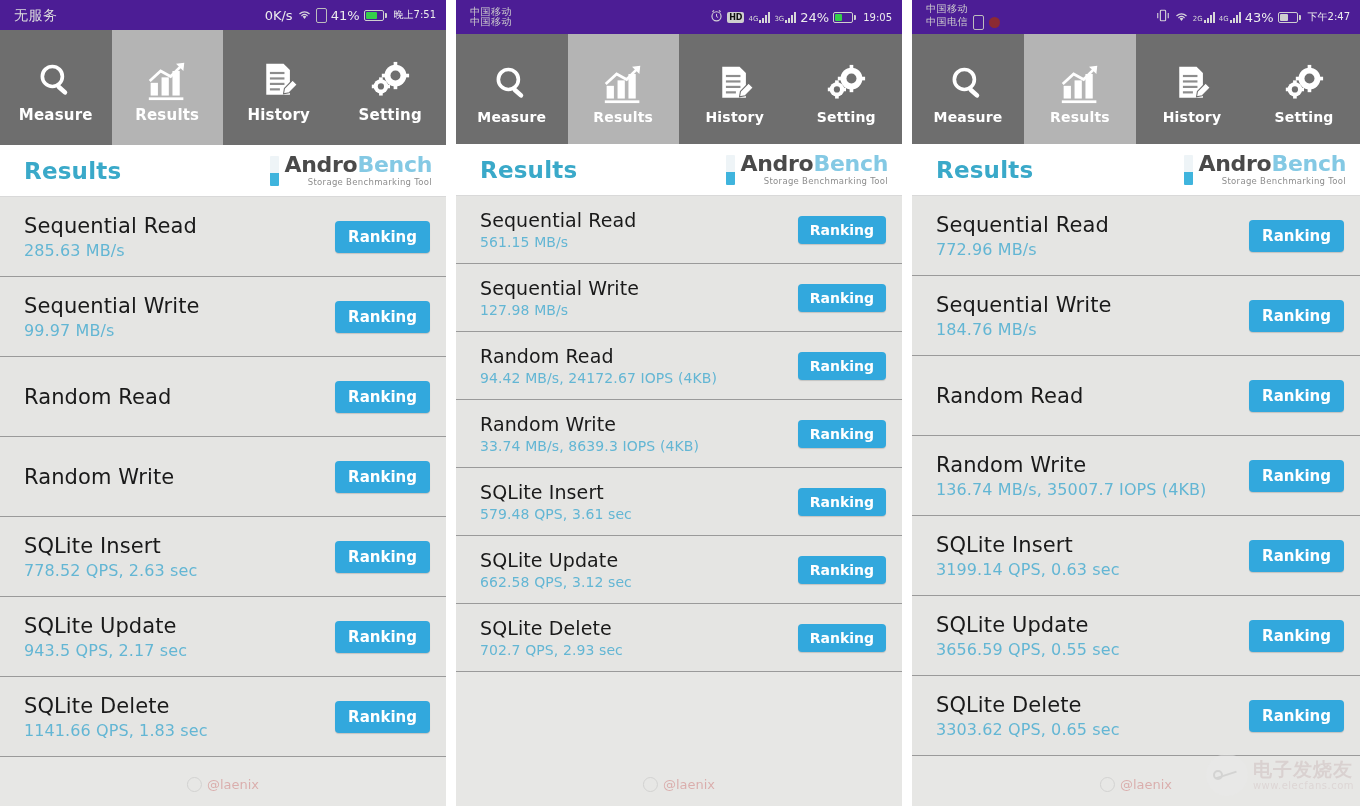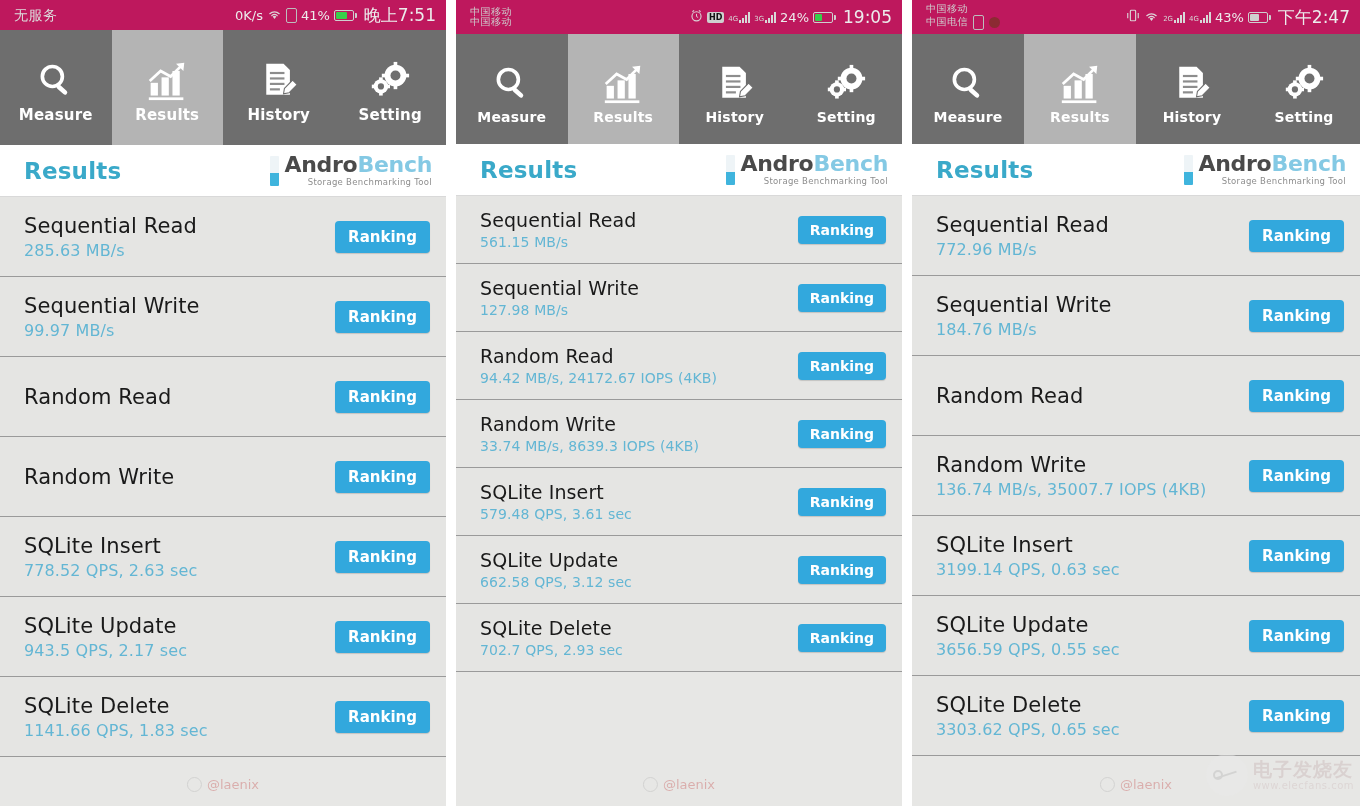--- a/index.html
+++ b/index.html
@@ -8,33 +8,33 @@
   .stage{position:relative;width:1360px;height:806px;background:#ffffff;display:flex;}
 
   .panel{position:relative;background:#ffffff;height:806px;overflow:hidden;
          box-sizing:border-box;display:flex;flex-direction:column;}
   .panel.p1{width:447px;}
   .gap{width:10px;height:806px;background:#ffffff;flex:0 0 10px;}
   .panel.p2{width:447px;}
   .panel.p3{width:449px;}
 
   
-  .statusbar{position:relative;height:30px;background:#be185d;color:#e8e8e8;
+  .statusbar{position:relative;height:30px;background:#4c1d95;color:#e8e8e8;
              display:flex;align-items:center;justify-content:space-between;
              padding:0 10px 0 14px;box-sizing:border-box;flex:0 0 30px;}
   .panel.p2 .statusbar,.panel.p3 .statusbar{height:34px;flex:0 0 34px;}
   .sb-left{display:flex;flex-direction:column;justify-content:center;line-height:1.05;}
   .sb-carrier{font-size:14px;letter-spacing:.5px;color:#dcdcdc;}
   .panel.p2 .sb-carrier,.panel.p3 .sb-carrier{font-size:10px;color:#cfcfcf;}
   .sb-left-row{display:flex;align-items:center;gap:5px;}
   .sb-right{display:flex;align-items:center;gap:4px;font-size:13px;color:#ececec;white-space:nowrap;margin-left:6px;}
   .panel.p2 .sb-right,.panel.p3 .sb-right{font-size:12px;}
   .sb-icn{display:inline-block;opacity:.95;}
   .sb-pct{font-size:13px;}
-  .sb-time{font-size:17px;margin-left:3px;}
+  .sb-time{font-size:10px;margin-left:3px;}
   .batt{display:inline-flex;align-items:center;}
   .batt-body{width:20px;height:11px;border:1.5px solid #cfcfcf;border-radius:2px;
              position:relative;display:flex;align-items:center;padding:1px;box-sizing:border-box;}
   .batt-fill{height:100%;background:#35d04a;border-radius:1px;}
   .batt-cap{width:2px;height:5px;background:#cfcfcf;margin-left:1px;border-radius:0 1px 1px 0;}
   .sim-icn{width:9px;height:13px;border:1.2px solid #bdbdbd;border-radius:2px;display:inline-block;}
   .dot-red{width:11px;height:11px;border-radius:50%;background:#8c2a33;display:inline-block;}
   .hd-badge{font-size:8px;font-weight:bold;background:#cfcfcf;color:#111;border-radius:2px;
             padding:0 2px;line-height:11px;display:inline-block;}
   .bars{display:inline-flex;align-items:flex-end;gap:1px;height:11px;}

